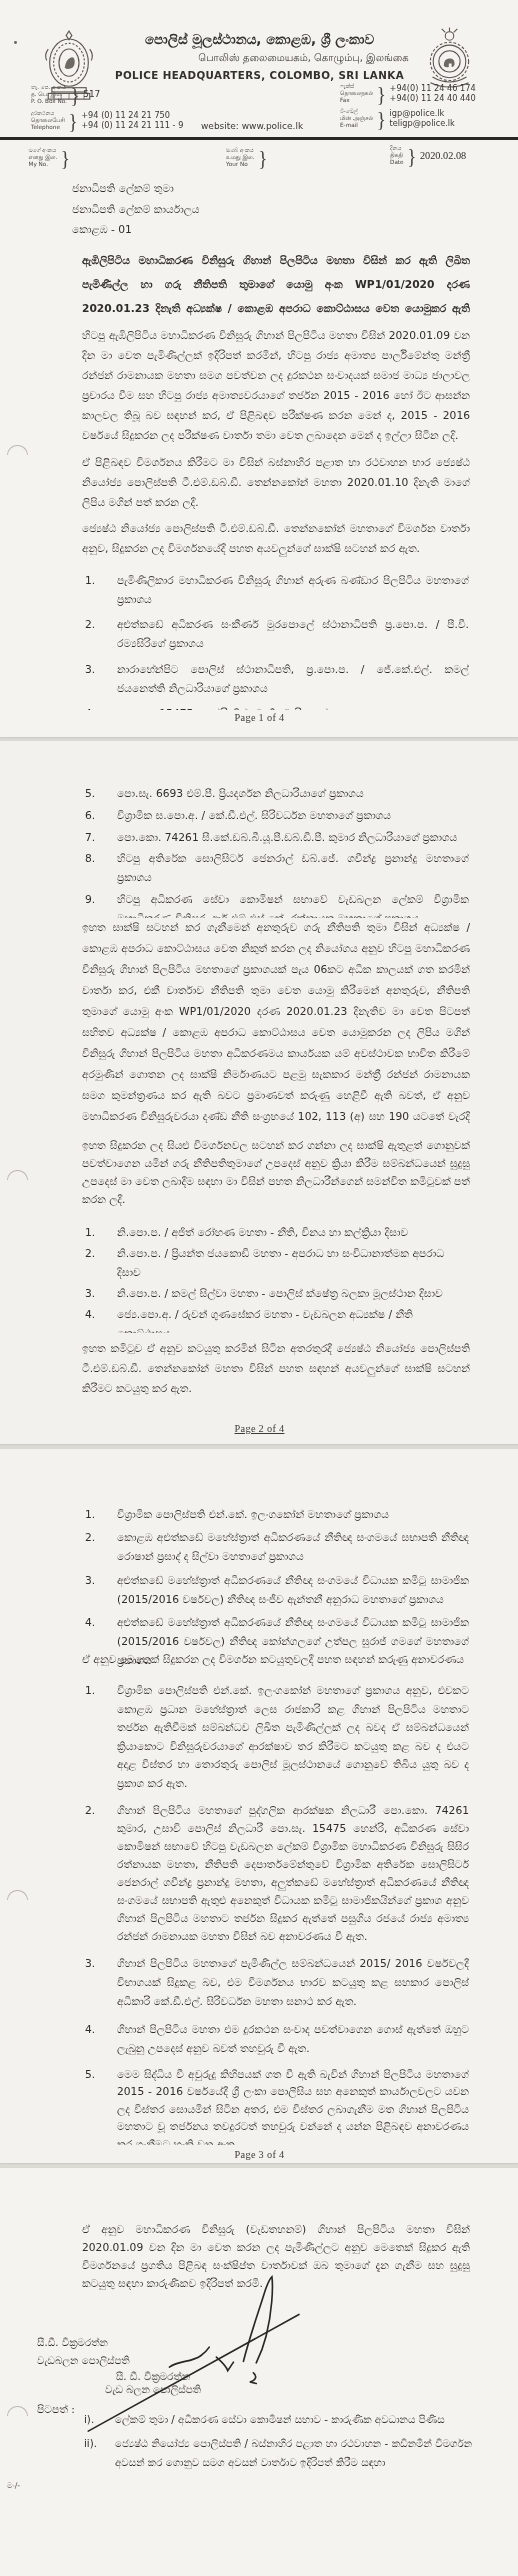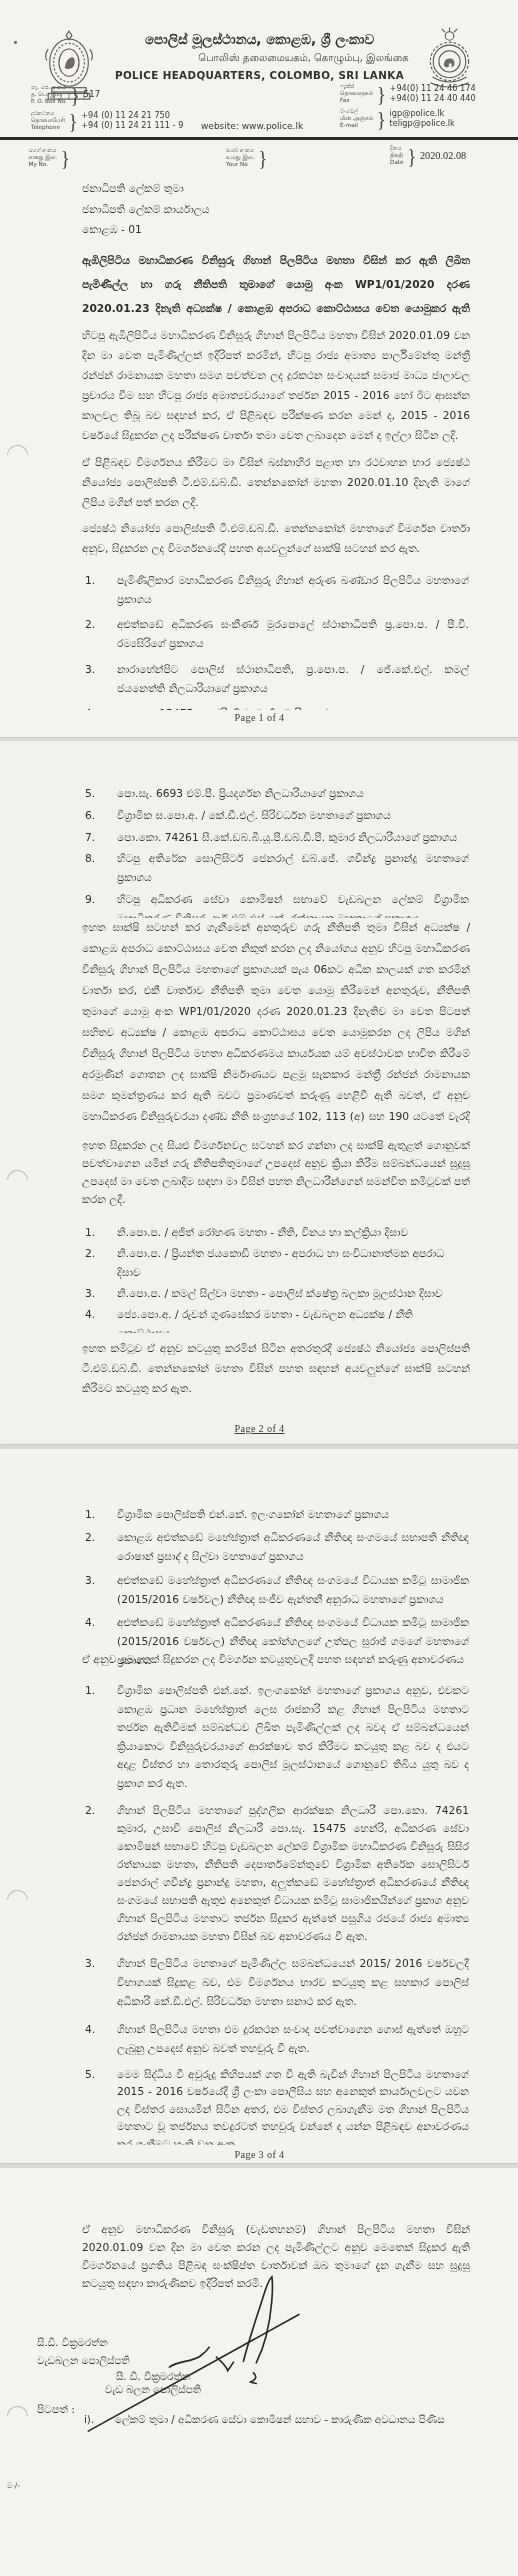--- a/index.html
+++ b/index.html
@@ -180,21 +180,21 @@
     <div class="abs contact-group" style="left:390px;top:145px;">
       <div class="trilabel">
         <span>දිනය</span>
         <span>திகதி</span>
         <span>Date</span>
       </div>
       <div class="brace">}</div>
       <div class="ref-date-val">2020.02.08</div>
     </div>
 
-    <div class="abs" style="left:82px;top:179px;">
+    <div class="abs" style="left:72px;top:179px;">
       <div class="recipient-line">ජනාධිපති ලේකම් තුමා</div>
       <div class="recipient-line">ජනාධිපති ලේකම් කාර්යාලය</div>
       <div class="recipient-line">කොළඹ - 01</div>
     </div>
 
     <div class="abs btxt subject" style="left:82px;top:249px;width:388px;height:77px;">ඇඹිලිපිටිය මහාධිකරණ විනිසුරු ගිහාන් පිලපිටිය මහතා විසින් කර ඇති ලිඛිත පැමිණිල්ල හා ගරු නීතිපති තුමාගේ යොමු අංක WP1/01/2020 දරණ 2020.01.23 දිනැති අධ්‍යක්ෂ / කොළඹ අපරාධ කොට්ඨාසය වෙත යොමුකර ඇති නියෝගය</div>
 
     <div class="abs btxt" style="left:82px;top:326px;width:388px;height:122px;line-height:20px;">හිටපු ඇඹිලිපිටිය මහාධිකරණ විනිසුරු ගිහාන් පිලපිටිය මහතා විසින් 2020.01.09 වන දින මා වෙත පැමිණිල්ලක් ඉදිරිපත් කරමින්, හිටපු රාජ්‍ය අමාත්‍ය පාර්ලිමේන්තු මන්ත්‍රී රන්ජන් රාමනායක මහතා සමග පවත්වන ලද දුරකථන සංවාදයක් සමාජ මාධ්‍ය ජාලාවල ප්‍රචාරය වීම සහ හිටපු රාජ්‍ය අමාත්‍යවරයාගේ තර්ජන 2015 - 2016 හෝ ඊට ආසන්න කාලවල තිබූ බව සඳහන් කර, ඒ පිළිබඳව පරීක්ෂණ කරන මෙන් ද, 2015 - 2016 වර්ෂයේ සිදුකරන ලද පරීක්ෂණ වාර්තා තමා වෙත ලබාදෙන මෙන් ද ඉල්ලා සිටින ලදි.</div>
     <div class="abs btxt" style="left:82px;top:453px;width:388px;height:61px;">ඒ පිළිබඳව විමර්ශනය කිරීමට මා විසින් බස්නාහිර පළාත හා රථවාහන භාර ජ්‍යෙෂ්ඨ නියෝජ්‍ය පොලිස්පති ටී.එම්.ඩබ්.ඩී. තෙන්නකෝන් මහතා 2020.01.10 දිනැති මාගේ ලිපිය මගින් පත් කරන ලදී.</div>
     <div class="abs btxt" style="left:82px;top:519px;width:388px;height:41px;">ජ්‍යෙෂ්ඨ නියෝජ්‍ය පොලිස්පති ටී.එම්.ඩබ්.ඩී. තෙන්නකෝන් මහතාගේ විමර්ශන වාර්තා අනුව, සිදුකරන ලද විමර්ශනයේදී පහත අයවලුන්ගේ සාක්ෂි සටහන් කර ඇත.</div>
@@ -357,20 +357,24 @@
       <div>වැඩ බලන පොලිස්පති</div>
     </div>
 
     <div class="abs copies-label" style="left:37px;top:235px;">පිටපත් :</div>
 
     <div class="abs" style="left:84px;top:242px;width:388px;">
       <div class="copyrow">
         <div class="copyno">i).</div>
         <div class="copytext">ලේකම් තුමා / අධිකරණ සේවා කොමිෂන් සභාව - කාරුණික අවධානය පිණිස</div>
       </div>
+      <div class="copyrow">
+        <div class="copyno">ii).</div>
+        <div class="copytext">ජ්‍යෙෂ්ඨ නියෝජ්‍ය පොලිස්පති / බස්නාහිර පළාත හා රථවාහන - කඩිනමින් විමර්ශන අවසන් කර ගොනුව සමග අවසන් වාර්තාව ඉදිරිපත් කිරීම සඳහා</div>
+      </div>
     </div>
 
     <div class="abs sgd-mark" style="left:7.1px;top:313px;">මං/-</div>
 
     <div class="abs punch" style="left:7.1px;top:238px;"></div>
   </div>
 
 </div>
 
 

